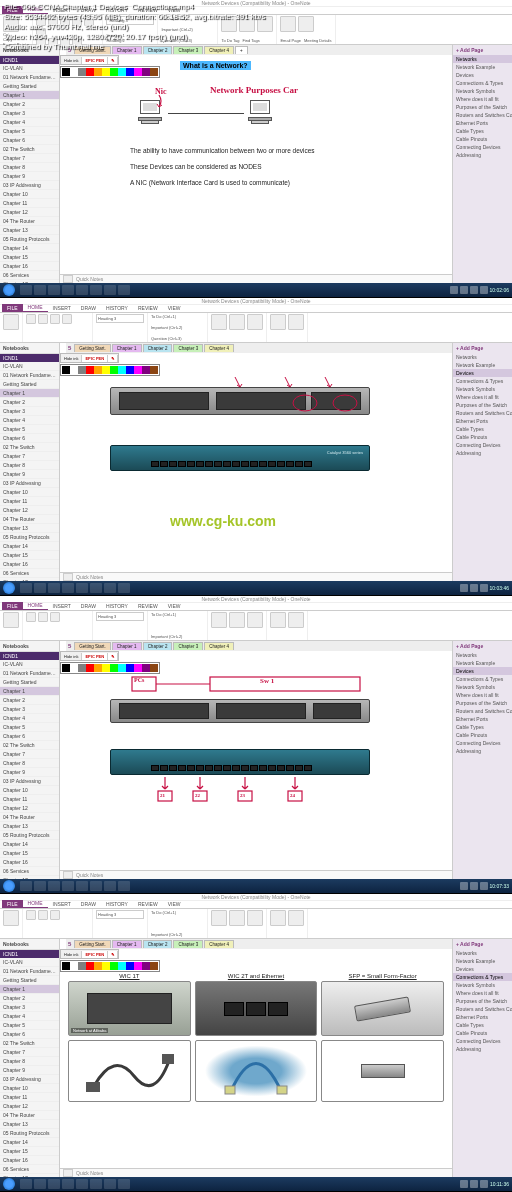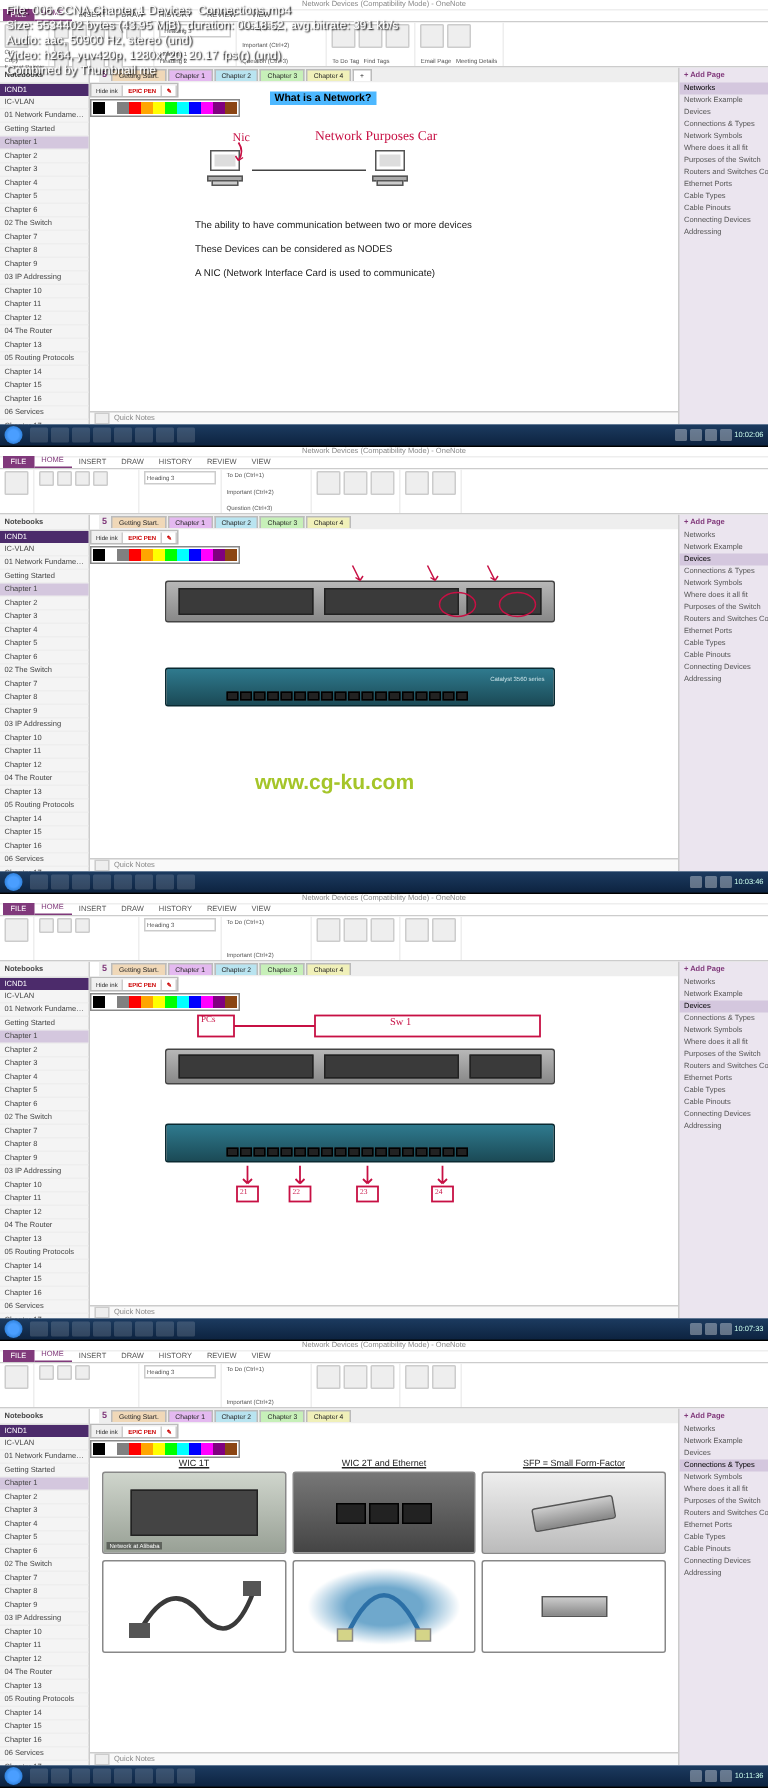--- a/index.html
+++ b/index.html
@@ -47,40 +47,40 @@
   .pentool span{padding:1px 3px;border-right:1px solid #ccc;}
   .pentool .arrow{color:#c00;font-weight:bold;background:#fff;}
   .palette{position:absolute;top:11px;left:0;display:flex;gap:0;border:1px solid #888;background:#fff;padding:1px;}
   .psw{width:8px;height:8px;}
   
   .pcicon{width:30px;height:24px;position:relative;}
   .pcicon .mon{width:20px;height:14px;border:1px solid #555;background:#fff;position:absolute;top:0;left:5px;}
   .pcicon .scr{position:absolute;inset:2px;background:#ddd;}
   .pcicon .base{width:24px;height:4px;background:#aaa;position:absolute;bottom:3px;left:3px;border:1px solid #555;}
   .pcicon .kb{width:18px;height:4px;background:#ccc;position:absolute;bottom:0;left:6px;border:1px solid #555;}
-  .hand{font-family:'Segoe Script',cursive;color:#c71044;font-size:8px;}
+  .hand{font-family:'Segoe Script',cursive;color:#c71044;font-size:8px;font-weight:bold;}
   .bluehi{background:#4db8ff;color:#000;font-weight:bold;padding:1px 3px;font-size:7px;}
   
   .router{height:28px;background:linear-gradient(#b7b7b7,#888);border:1px solid #444;border-radius:2px;position:relative;}
   .router .slot{position:absolute;background:#3a3a3a;border:1px solid #222;}
   .switch{height:26px;background:linear-gradient(#2f7a8e,#1b4a56);border:1px solid #0a2a32;border-radius:2px;position:relative;}
   .sport{width:8px;height:6px;background:#222;border:1px solid #000;}
   .watermark{position:absolute;font-size:14px;color:#a5c529;font-weight:bold;text-shadow:0 0 2px #fff;}
   
   .photo{background:#dcdcdc;border:1px solid #888;border-radius:2px;display:flex;align-items:center;justify-content:center;font-size:5px;color:#555;position:relative;overflow:hidden;}
   .wic{background:linear-gradient(#cfd5cc,#98a095);}
   .sfp{background:linear-gradient(#eee,#bbb);}
   .cable{background:radial-gradient(ellipse,#6fa8cc 30%,#fff 60%);}
 </style>
 </head>
 <body>
 
 <div class="overlay-text"><span>File: 006 CCNA Chapter 1 Devices  Connections.mp4</span>
 <span>Size: 5534402 bytes (43.95 MiB), duration: 00:18:52, avg.bitrate: 391 kb/s</span>
-<span>Audio: aac, 50900 Hz, stereo (und)</span>
+<span>Audio: aac, 57000 Hz, stereo (und)</span>
 <span>Video: h264, yuv420p, 1280x720, 20.17 fps(r) (und)</span>
 <span>Combined by Thumbnail me</span></div>
 
 <div class="shot">
   <div class="onenote">
     <div class="titlebar">
         <span>Network Devices (Compatibility Mode) - OneNote</span>
       </div>
     <div class="ribbon-tabs">
       <span class="file">FILE</span>

